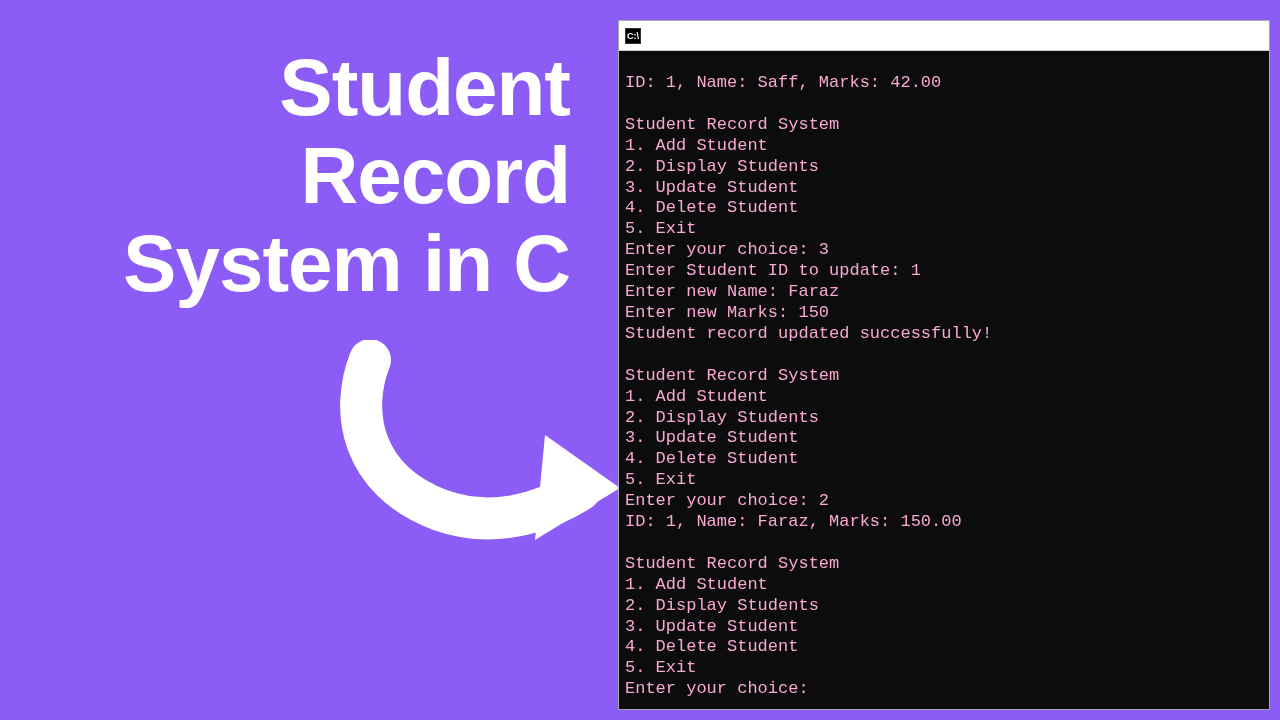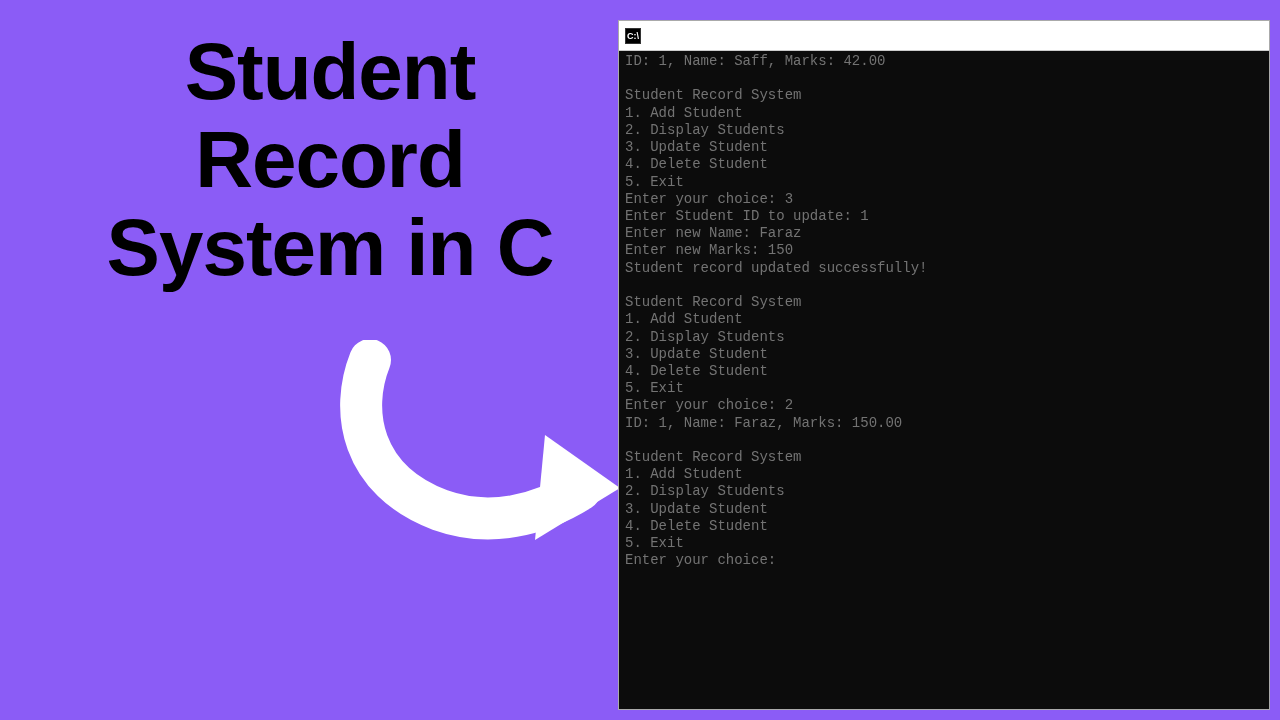--- a/index.html
+++ b/index.html
@@ -7,27 +7,27 @@
     width: 1280px;
     height: 720px;
     background: #8b5cf6;
     position: relative;
     overflow: hidden;
     font-family: Arial, sans-serif;
   }
   .heading {
     position: absolute;
     left: 90px;
-    top: 28px;
+    top: 44px;
     width: 480px;
-    color: #000000;
+    color: #ffffff;
     font-size: 80px;
     font-weight: 800;
     line-height: 1.1;
-    text-align: center;
+    text-align: right;
     letter-spacing: -1px;
   }
   .arrow {
     position: absolute;
     left: 310px;
     top: 340px;
     width: 320px;
     height: 220px;
   }
   .cmd-window {
@@ -62,25 +62,25 @@
     justify-content: center;
     font-size: 9px;
     color: #fff;
     font-family: Arial;
     font-weight: bold;
     border: 1px solid #333;
   }
   .terminal {
     flex: 1;
     background: #0c0c0c;
-    color: #737373;
+    color: #f9a8d4;
     font-family: Consolas, "Courier New", monospace;
-    font-size: 14px;
+    font-size: 17px;
     line-height: 1.23;
-    padding: 2px 6px;
+    padding: 22px 6px;
     white-space: pre;
     overflow: hidden;
   }
 </style>
 </head>
 <body>
 
 <div class="heading">Student Record System in C</div>
 
 <svg class="arrow" viewBox="0 0 320 220">

